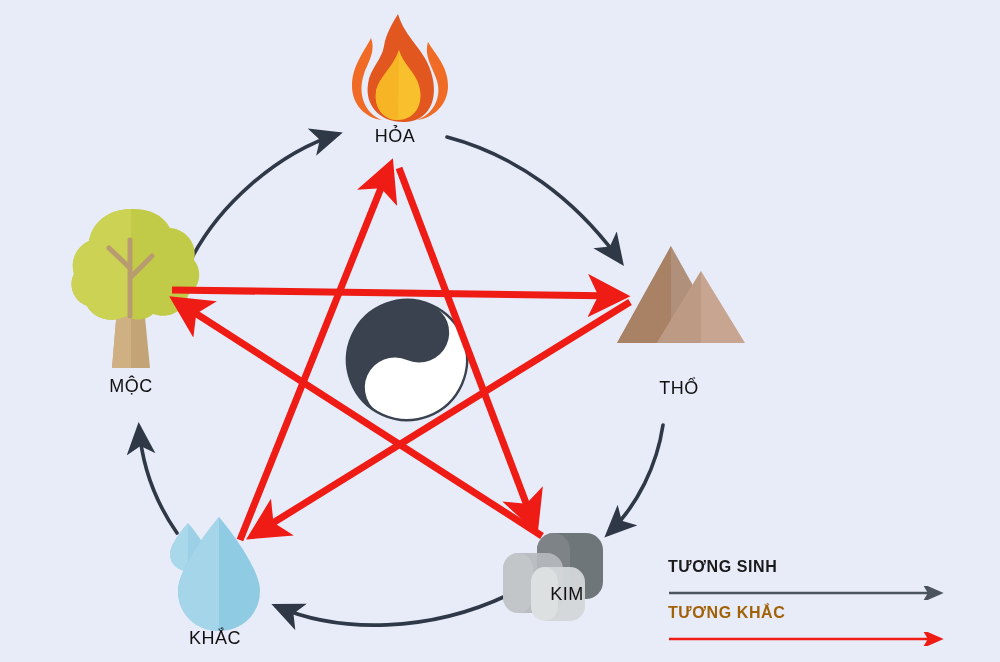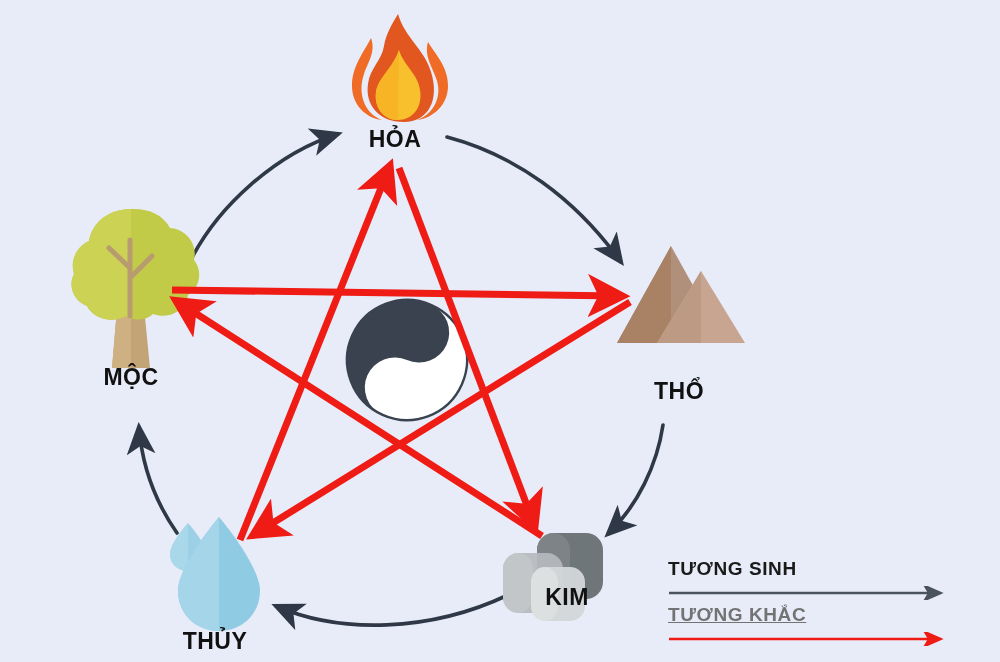--- a/index.html
+++ b/index.html
@@ -21,46 +21,46 @@
     height: 662px;
   }
   svg.layer {
     position: absolute;
     left: 0; top: 0;
     width: 1000px;
     height: 662px;
   }
   .elem-label {
     position: absolute;
-    font-weight: bold;
-    font-size: 23px;
+    font-weight: normal;
+    font-size: 18px;
     letter-spacing: 0.5px;
     color: #111111;
     white-space: nowrap;
     text-align: center;
     transform: translateX(-50%);
   }
   .legend {
     position: absolute;
     left: 668px;
     top: 558px;
     width: 300px;
   }
   .legend-row {
     position: relative;
     height: 46px;
   }
   .legend-text {
     font-weight: bold;
-    font-size: 19px;
+    font-size: 16px;
     letter-spacing: 0.6px;
     white-space: nowrap;
   }
   .legend-text.sinh { color: #1a1a1a; }
-  .legend-text.khac { color: #737373; text-decoration: underline; }
+  .legend-text.khac { color: #a16207; }
   .legend-line {
     position: absolute;
     left: 0;
     top: 28px;
     width: 284px;
     height: 14px;
   }
 </style>
 </head>
 <body>
@@ -169,22 +169,22 @@
     <line x1="542" y1="536" x2="178" y2="302" stroke="#ef1b15" stroke-width="7" stroke-linecap="butt" marker-end="url(#redHead)"></line>
 
     <line x1="172" y1="290" x2="620" y2="296" stroke="#ef1b15" stroke-width="7" stroke-linecap="butt" marker-end="url(#redHead)"></line>
 
     <line x1="630" y1="302" x2="255" y2="534" stroke="#ef1b15" stroke-width="7" stroke-linecap="butt" marker-end="url(#redHead)"></line>
   </svg>
 
   <div class="elem-label" style="left:395px; top:126px;">HỎA</div>
   <div class="elem-label" style="left:679px; top:362px;margin-top:16px;">THỔ</div>
   <div class="elem-label" style="left:567px; top:584px;">KIM</div>
-  <div class="elem-label" style="left:215px; top:628px;">THỦY</div>
-  <div class="elem-label" style="left:131px; top:364px;">MỘC</div>
+  <div class="elem-label" style="left:215px; top:628px;">KHẮC</div>
+  <div class="elem-label" style="left:131px; top:376px;">MỘC</div>
 
   <div class="legend">
 
     <div class="legend-row">
       <div class="legend-text sinh">TƯƠNG SINH</div>
       <svg class="legend-line" viewBox="0 0 284 14">
         <defs>
           <marker id="legBlackHead" markerWidth="9" markerHeight="9" refX="6.8" refY="3.6" orient="auto">
             <path d="M0,0 L8.2,3.6 L0,7.2 L2.1,3.6 Z" fill="#4b535f"></path>
           </marker>

